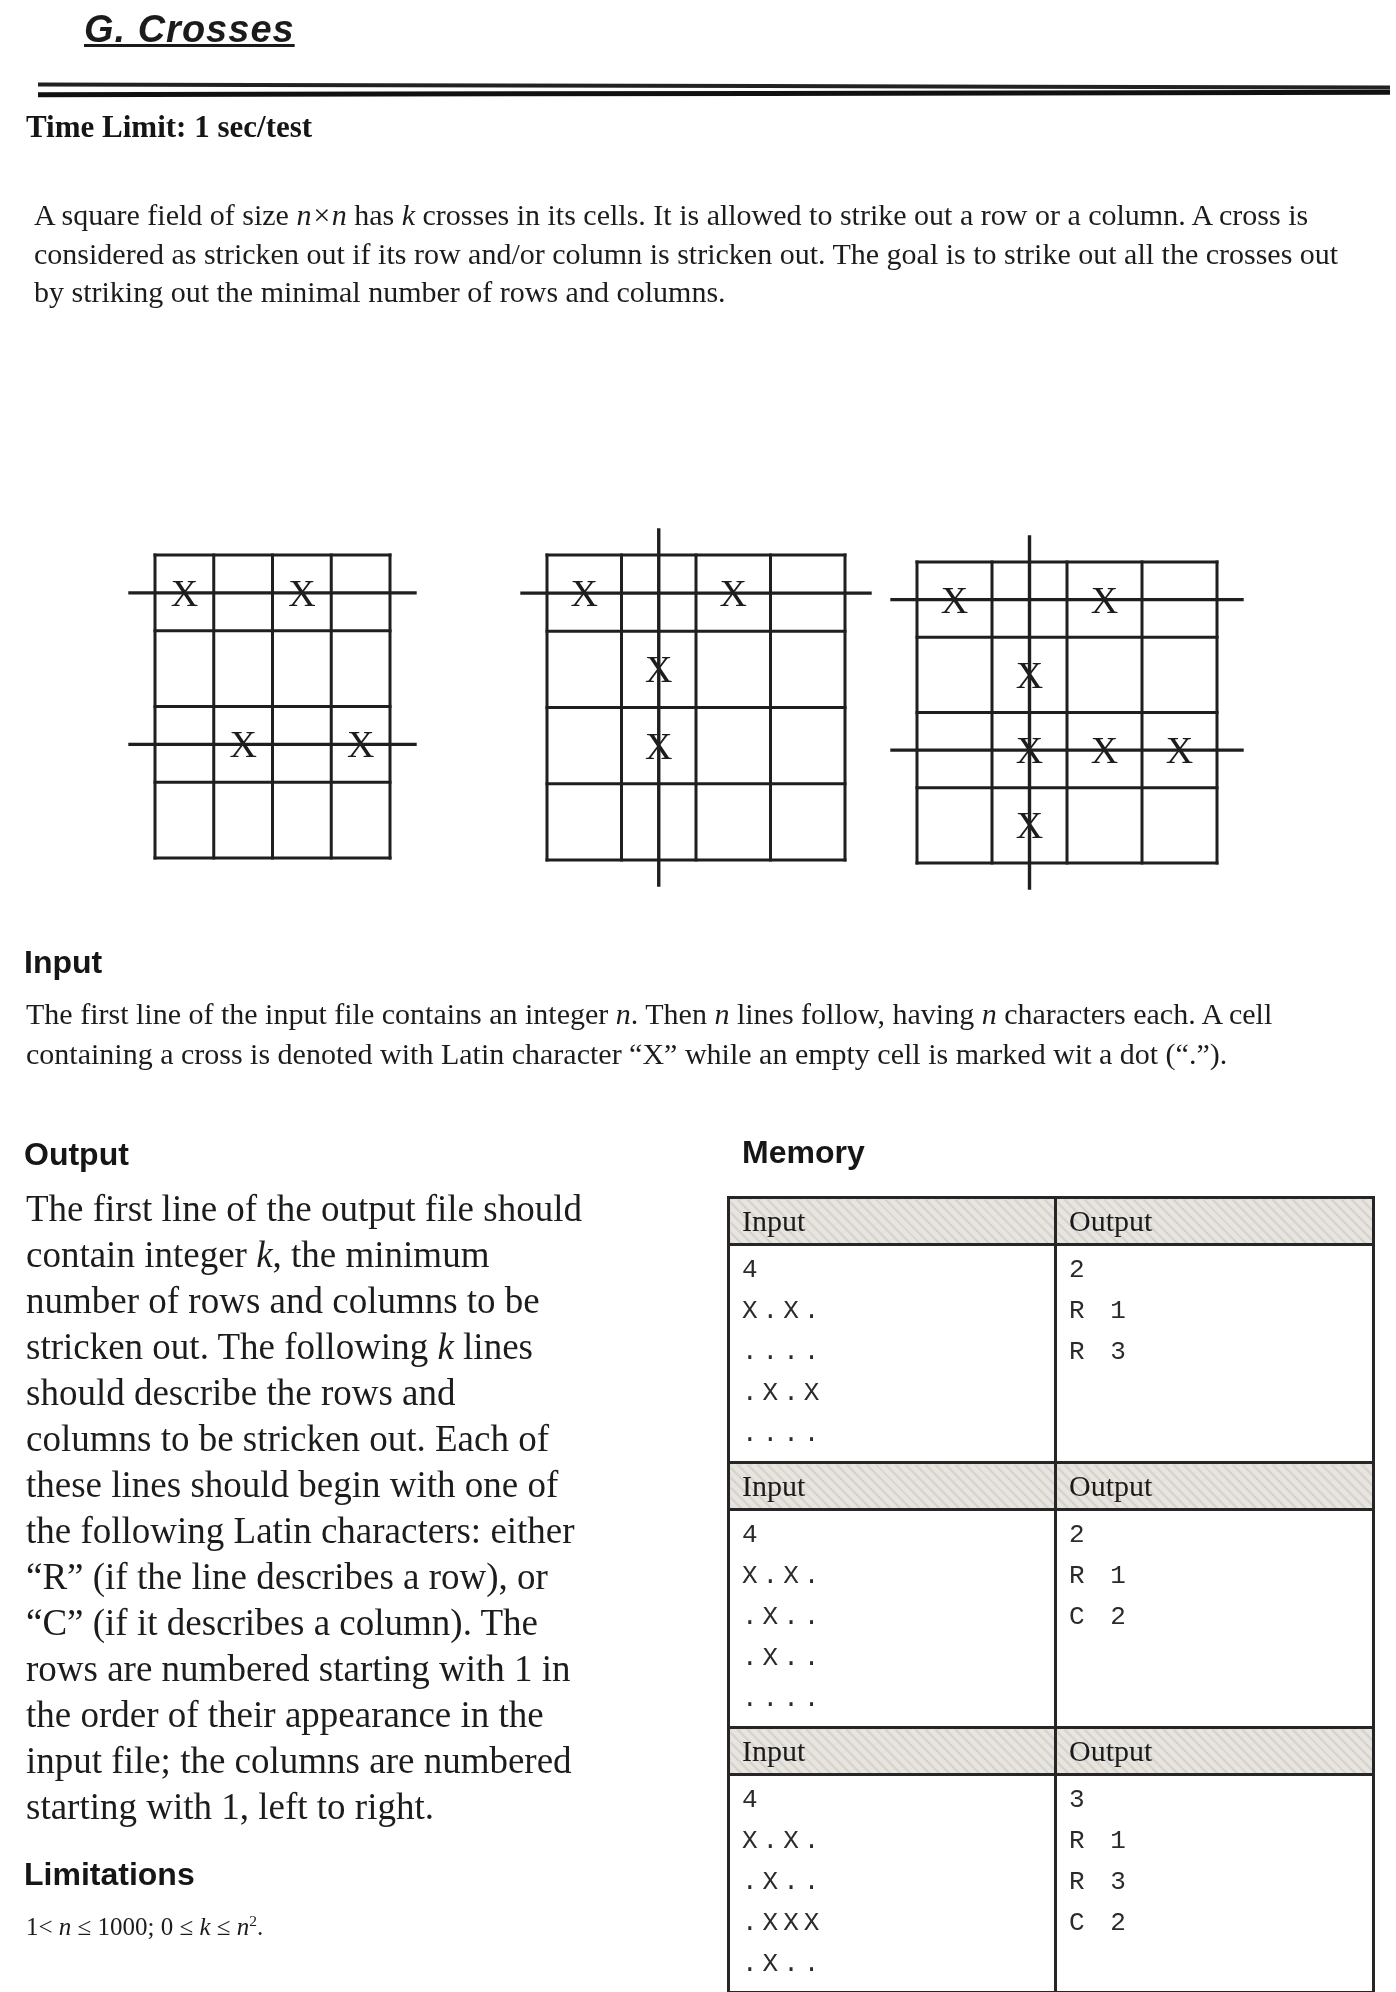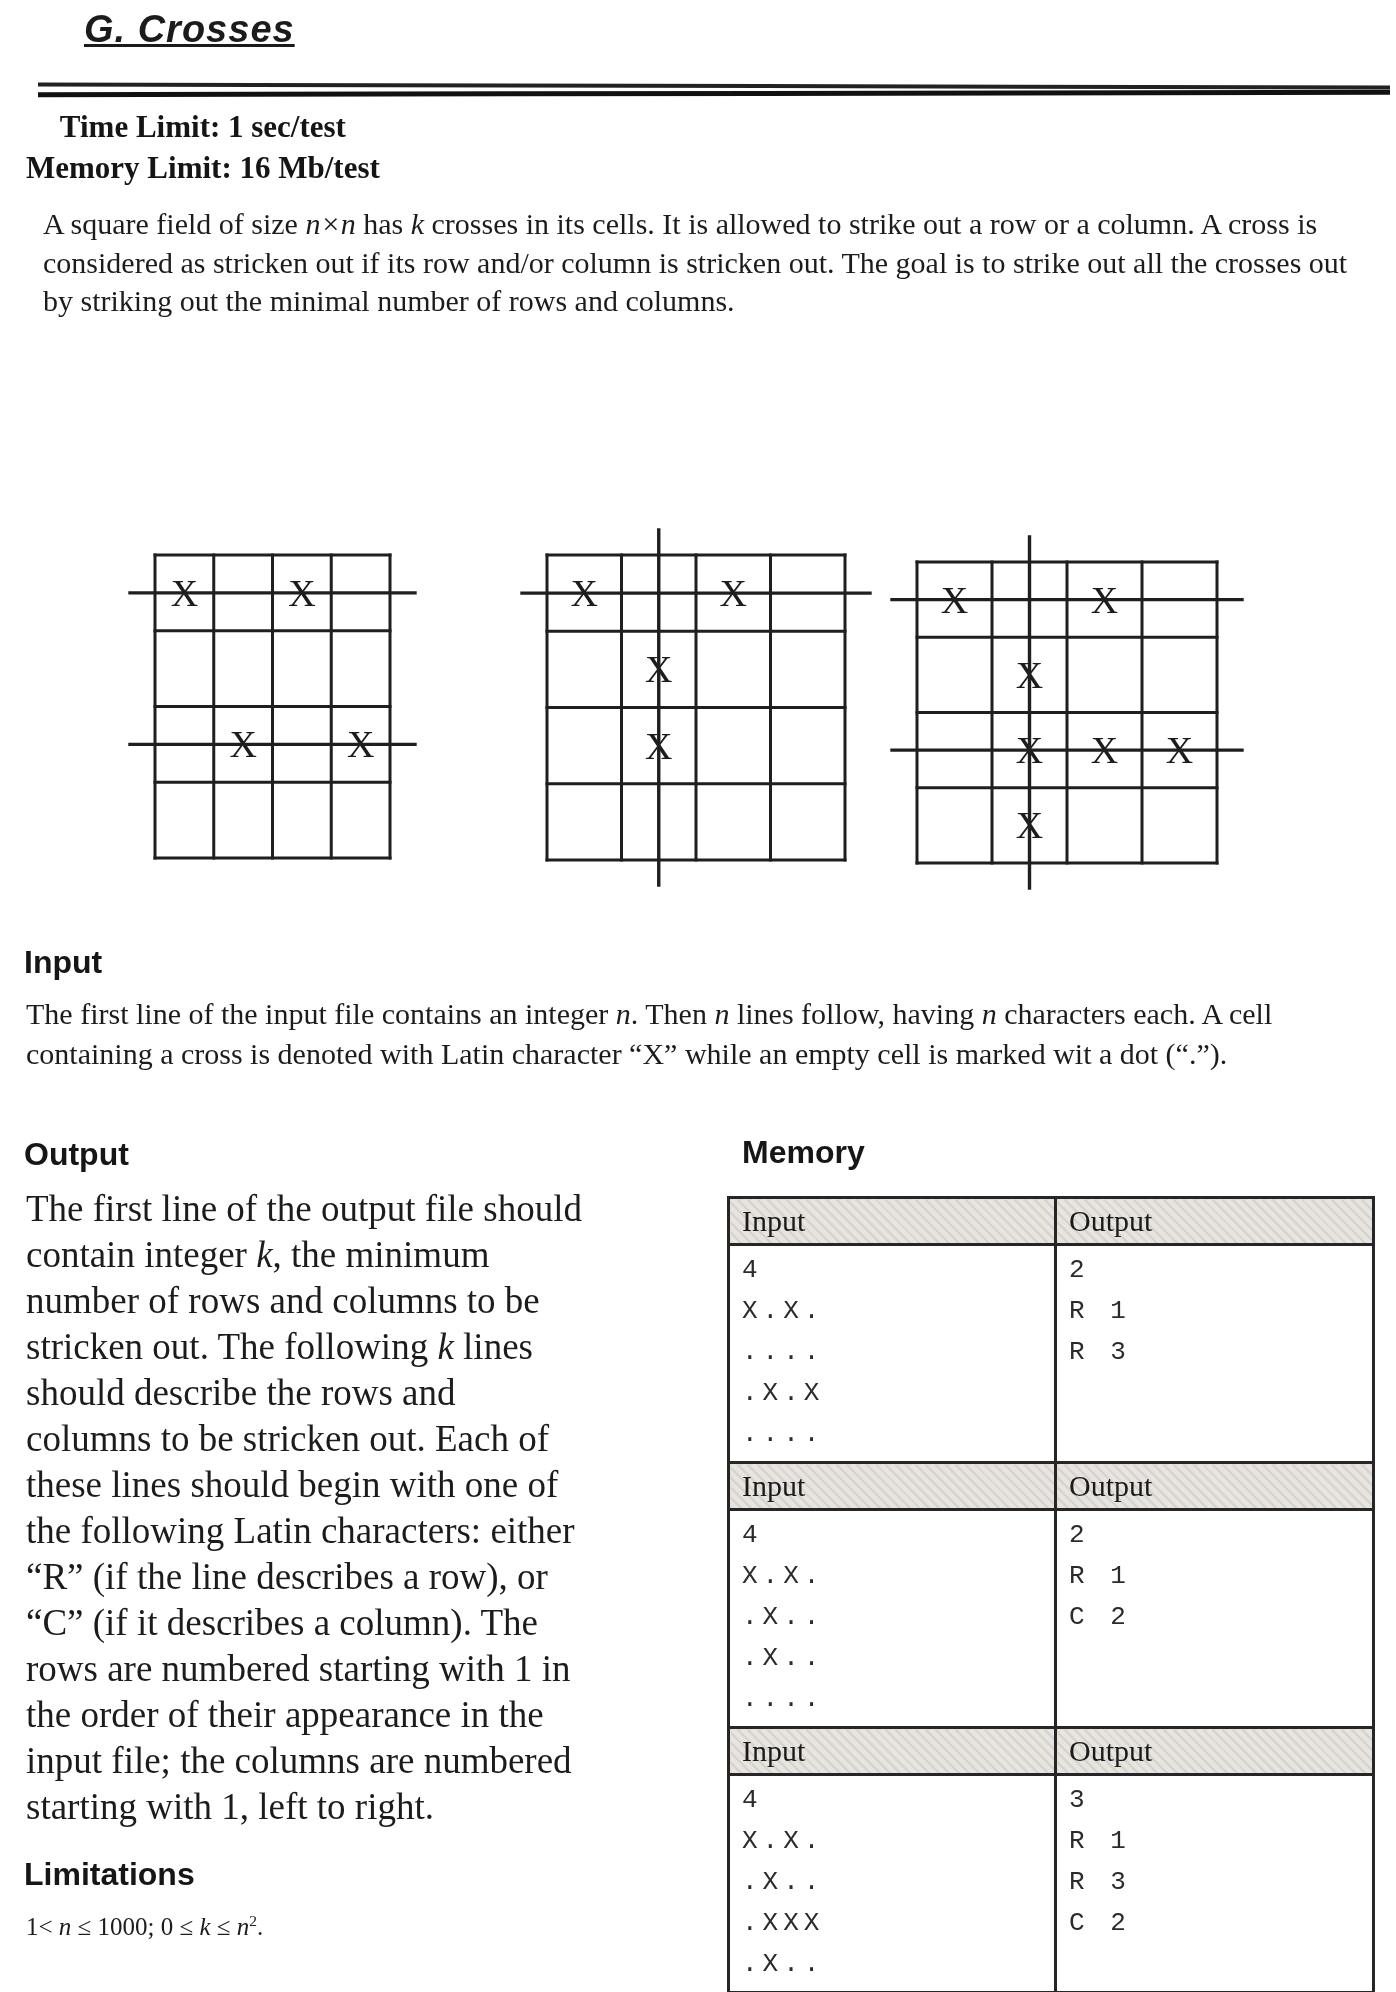--- a/index.html
+++ b/index.html
@@ -11,21 +11,21 @@
              font-weight:bold;font-style:italic;font-size:38px;color:#1b1b1b;letter-spacing:1px;text-decoration:underline;}
   .rule{position:absolute;left:38px;top:84px;width:1352px;}
   .rule .r1{height:4px;background:#222;transform:rotate(0.12deg);}
   .rule .r2{height:5px;background:#111;margin-top:3px;transform:rotate(-0.10deg);}
 
   .limits{position:absolute;left:26px;top:106px;font-family:"Liberation Serif",serif;
           font-weight:bold;font-size:31px;line-height:41px;color:#151515;text-align:center;}
 
   .statement{position:absolute;left:26px;top:188px;width:1352px;
              font-family:"Liberation Serif",serif;font-size:30px;line-height:38.5px;color:#1c1c1c;}
-  .statement p{margin:17px;}
+  .statement p{margin:8px;}
 
   .it{font-style:italic;}
   sup{font-size:0.62em;}
 
   .fig-grid{position:absolute;}
   .fig-grid svg{display:block;}
 
   .sec-head{position:absolute;font-family:"Liberation Sans",sans-serif;font-weight:bold;
             font-size:32px;color:#161616;}
   .body-text{position:absolute;font-family:"Liberation Serif",serif;color:#1c1c1c;}
@@ -55,21 +55,20 @@
 
   <div class="doc-title">G. Crosses</div>
 
   <div class="rule">
     <div class="r1"></div>
     <div class="r2"></div>
   </div>
 
   <div class="limits">
     <div>Time Limit: 1 sec/test</div>
-    <div>Memory Limit: 16 Mb/test</div>
   </div>
 
   <div class="statement">
     <p><span>A square field of size </span><span class="it">n×n</span><span> has </span><span class="it">k</span><span> crosses in its cells. It is allowed to strike out a row or a column. A cross is considered as stricken out if its row and/or column is stricken out. The goal is to strike out all the crosses out by striking out the minimal number of rows and columns.</span></p>
   </div>
 
   <div id="figure">
     <div class="fig-grid" style="left:127px;top:527px;width:291px;height:359px;">
         <svg width="291" height="359">
           <line x1="28" y1="28" x2="28" y2="331" stroke="#1f1f1f" stroke-width="3" stroke-linecap="square"></line>

